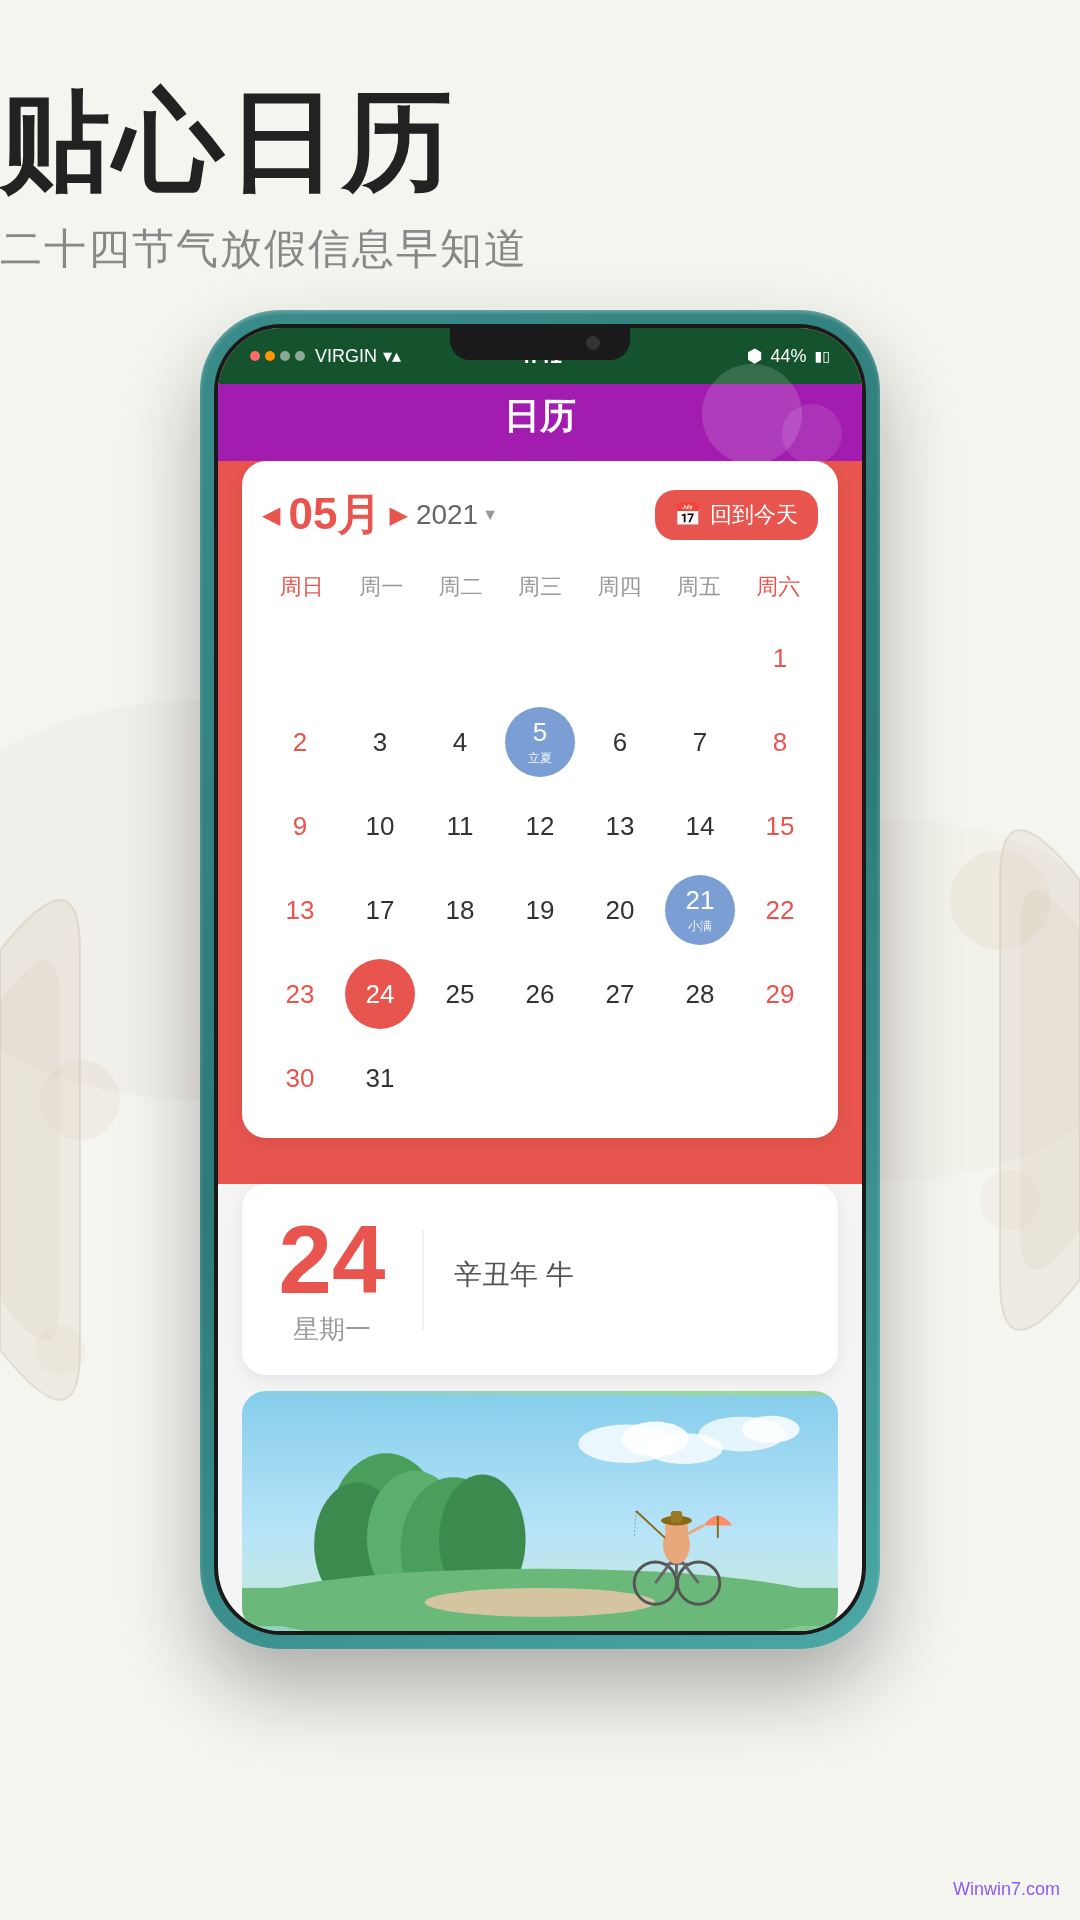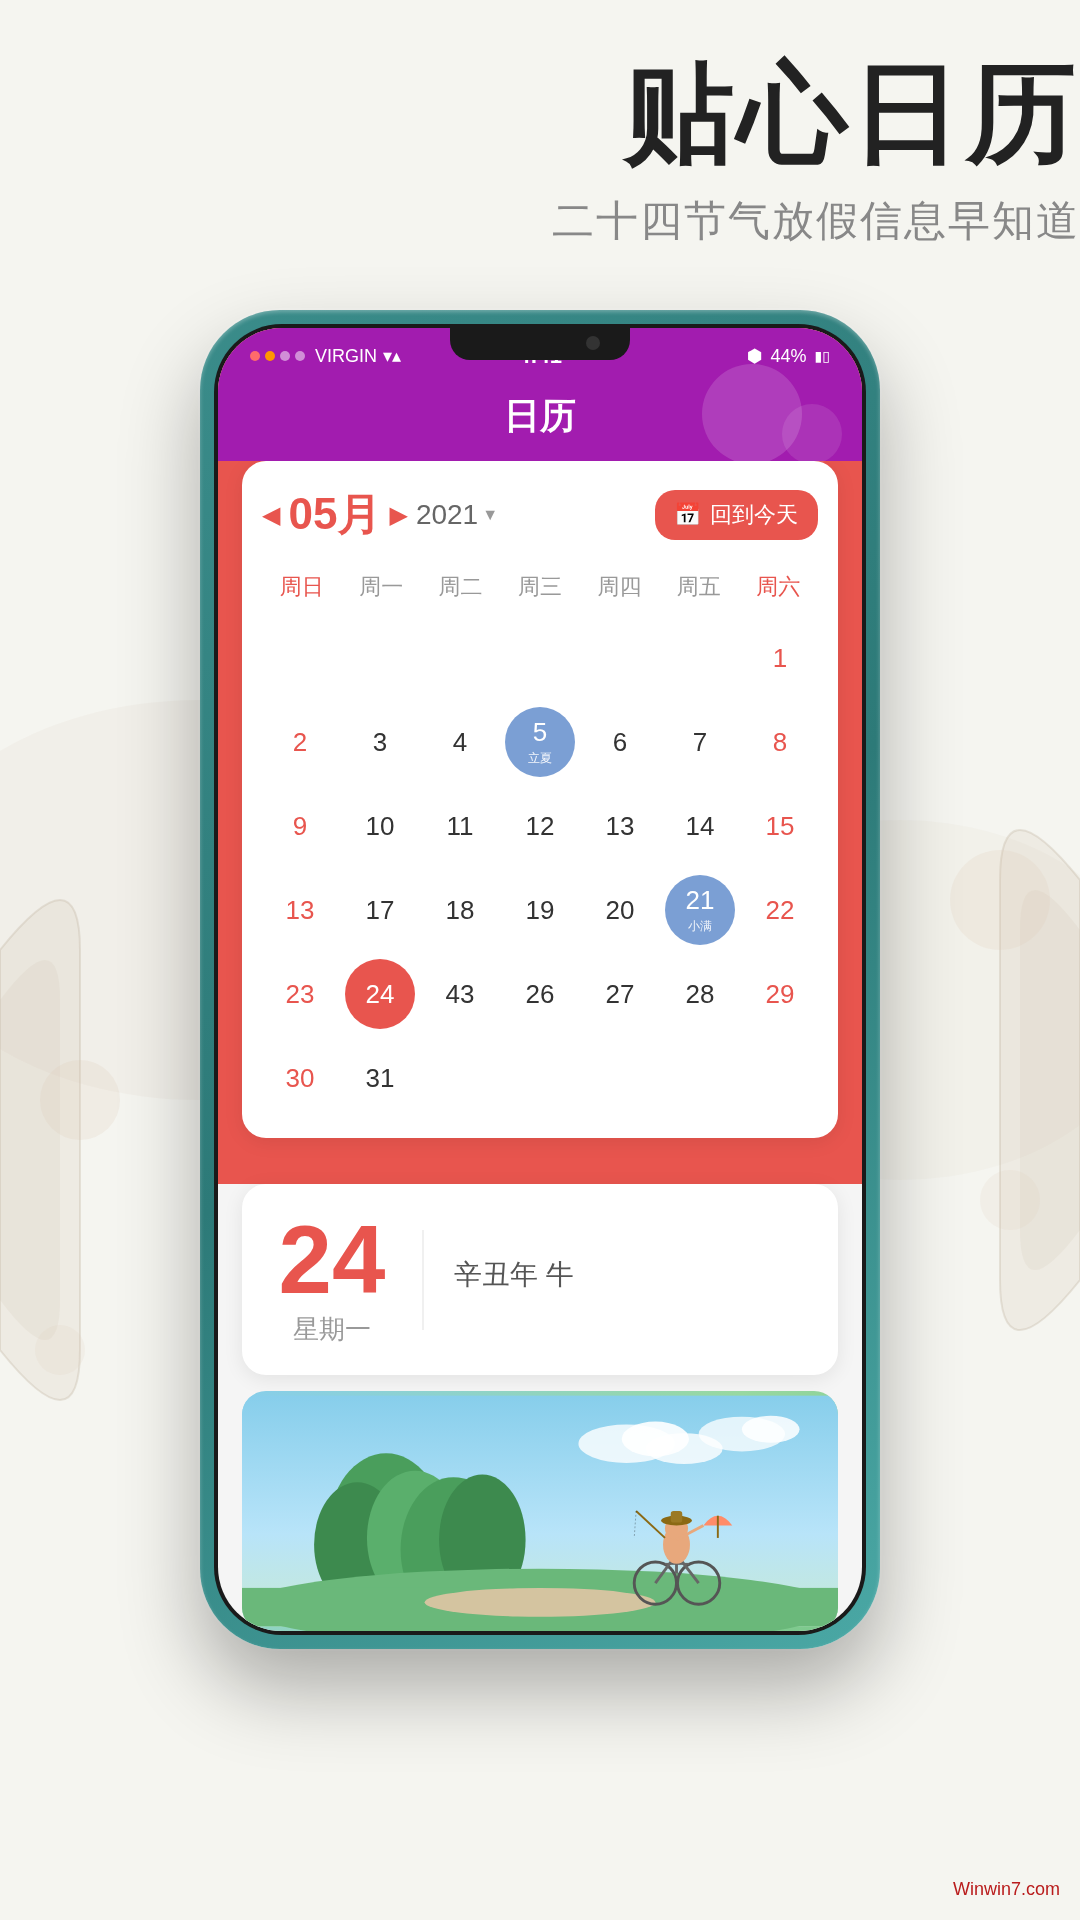--- a/index.html
+++ b/index.html
@@ -16,22 +16,22 @@
     
     .bg-decoration {
       position: absolute;
       top: 0; left: 0;
       width: 100%; height: 100%;
       pointer-events: none;
     }
 
     
     .top-section {
-      text-align: right;
-      padding-top: 52px;
+      text-align: left;
+      padding-top: 80px;
       position: relative;
       z-index: 2;
     }
 
     .main-title {
       font-size: 110px;
       font-weight: 900;
       color: #222;
       letter-spacing: 4px;
       line-height: 1.1;
@@ -73,21 +73,21 @@
 
     .phone-screen {
       background: #f5f5f5;
       border-radius: 64px;
       overflow: hidden;
       position: relative;
     }
 
     
     .status-bar {
-      background: #a21caf;
+      background: #14532d;
       height: 56px;
       display: flex;
       align-items: center;
       justify-content: space-between;
       padding: 0 32px;
       position: relative;
     }
 
     .status-bar-left {
       display: flex;
@@ -374,21 +374,21 @@
       color: rgba(0,80,40,0.7);
       writing-mode: vertical-rl;
     }
 
     
     .bottom-logo {
       position: absolute;
       bottom: 20px;
       right: 20px;
       font-size: 18px;
-      color: #b91c1c;
+      color: #8b5cf6;
     }
 
     
     .red-bg-area {
       background: #e8554e;
       padding-bottom: 30px;
     }
 
     
     .pink-bubble-top {
@@ -651,21 +651,21 @@
                   <span class="cal-day-num red">23</span>
                 </div>
               </div>
               <div class="cal-day-wrapper">
                 <div class="cal-day today-highlight">
                   <span class="cal-day-num white">24</span>
                 </div>
               </div>
               <div class="cal-day-wrapper">
                 <div class="cal-day">
-                  <span class="cal-day-num">43</span>
+                  <span class="cal-day-num">25</span>
                 </div>
               </div>
               <div class="cal-day-wrapper">
                 <div class="cal-day">
                   <span class="cal-day-num">26</span>
                 </div>
               </div>
               <div class="cal-day-wrapper">
                 <div class="cal-day">
                   <span class="cal-day-num">27</span>

